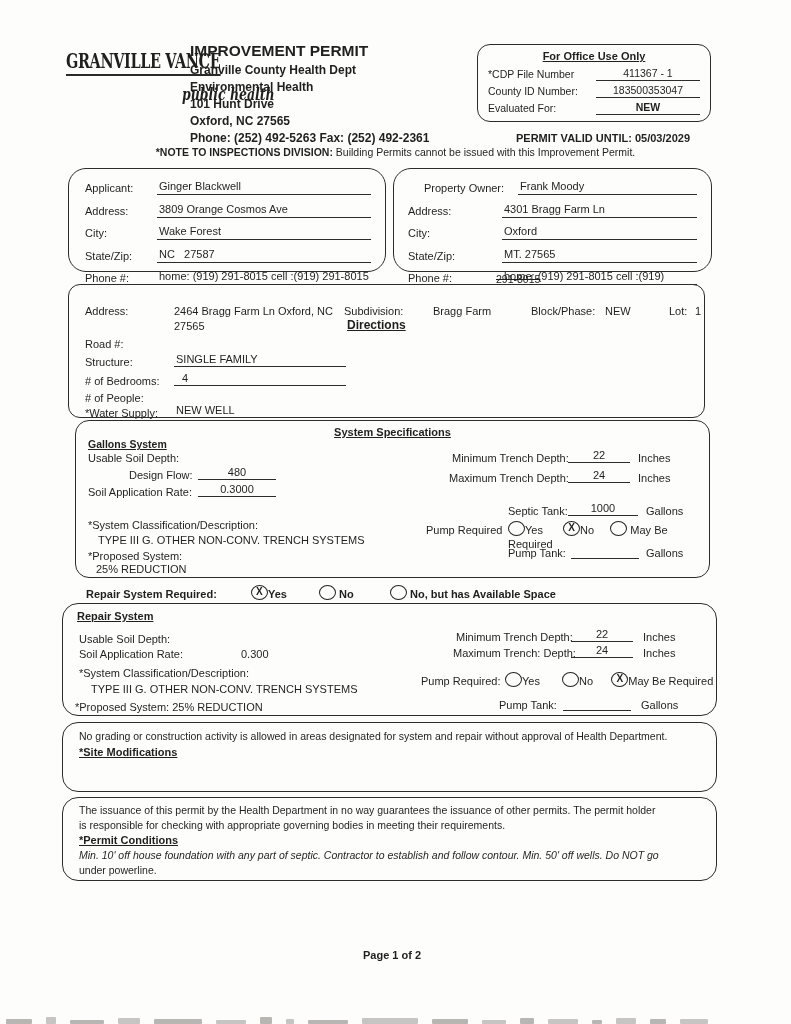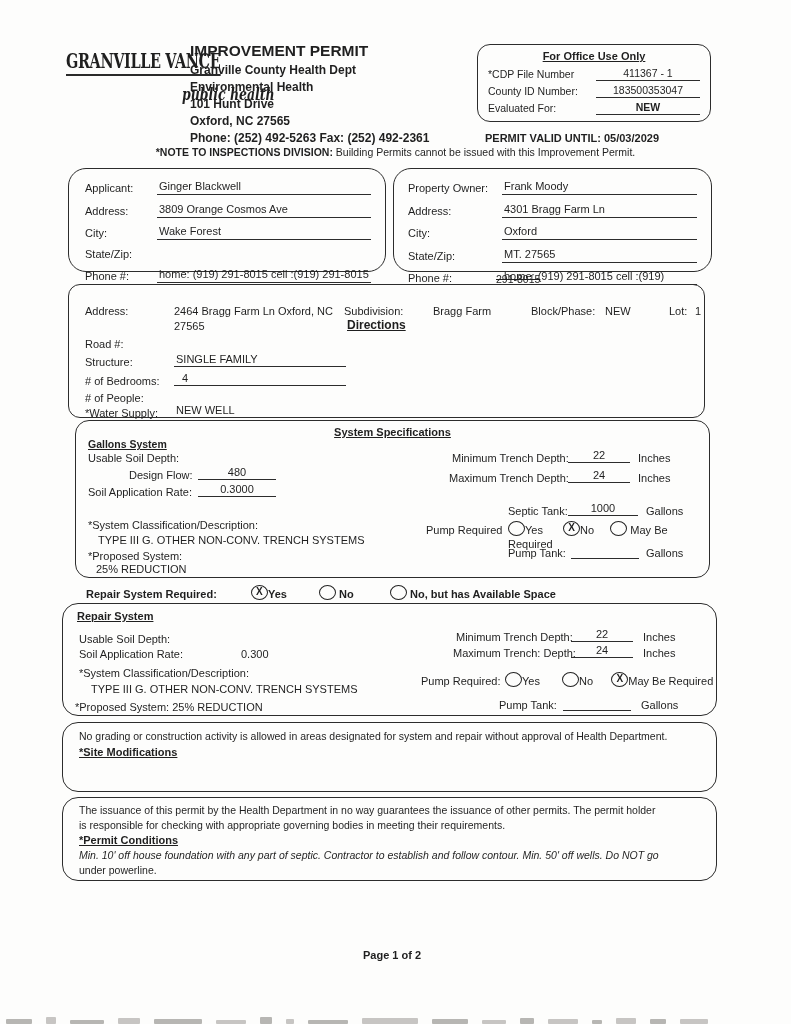--- a/index.html
+++ b/index.html
@@ -62,51 +62,52 @@
     <div style="display:flex;margin:3px 10px 0 10px;align-items:flex-end;">
       <span class="t10" style="flex:0 0 108px;">County ID Number:</span>
       <span class="t10 uval" style="flex:1;">183500353047</span>
     </div>
     <div style="display:flex;margin:3px 10px 0 10px;align-items:flex-end;">
       <span class="t10" style="flex:0 0 108px;">Evaluated For:</span>
       <span class="t10 uval b" style="flex:1;">NEW</span>
     </div>
   </div>
 
-  <div class="abs t11 b" style="left:485px;top:131px;">PERMIT VALID UNTIL: 05/03/2029</div>
+  <div class="abs t11 b" style="left:516px;top:131px;">PERMIT VALID UNTIL: 05/03/2029</div>
 
   <div class="abs t10" style="left:0;top:146px;width:791px;text-align:center;">
     <span class="b">*NOTE TO INSPECTIONS DIVISION:</span><span> Building Permits cannot be issued with this Improvement Permit.</span>
   </div>
 
   <div class="box" style="left:68px;top:168px;width:318px;height:104px;border-radius:18px;padding:10px 14px 0 16px;">
     <div class="row5 t11">
       <span class="rl" style="width:66px;">Applicant:</span>
       <span class="rv">Ginger Blackwell</span>
     </div>
     <div class="row5 t11">
       <span class="rl" style="width:66px;">Address:</span>
       <span class="rv">3809 Orange Cosmos Ave</span>
     </div>
     <div class="row5 t11">
       <span class="rl" style="width:66px;">City:</span>
       <span class="rv">Wake Forest</span>
     </div>
     <div class="row5 t11">
       <span class="rl" style="width:66px;">State/Zip:</span>
+      <span class="rv" style="white-space:pre;">NC   27587</span>
     </div>
     <div class="row5 t11">
       <span class="rl" style="width:66px;">Phone #:</span>
       <span class="rv">home: (919) 291-8015  cell :(919) 291-8015</span>
     </div>
   </div>
 
   <div class="box" style="left:393px;top:168px;width:319px;height:104px;border-radius:18px;padding:10px 14px 0 14px;">
     <div class="row5 t11">
-      <span class="rl" style="width:88px;">Property Owner:</span>
+      <span class="rl" style="width:88px;margin-left:16px;">Property Owner:</span>
       <span class="rv">Frank Moody</span>
     </div>
     <div class="row5 t11">
       <span class="rl" style="width:88px;">Address:</span>
       <span class="rv">4301 Bragg Farm Ln</span>
     </div>
     <div class="row5 t11">
       <span class="rl" style="width:88px;">City:</span>
       <span class="rv">Oxford</span>
     </div>

